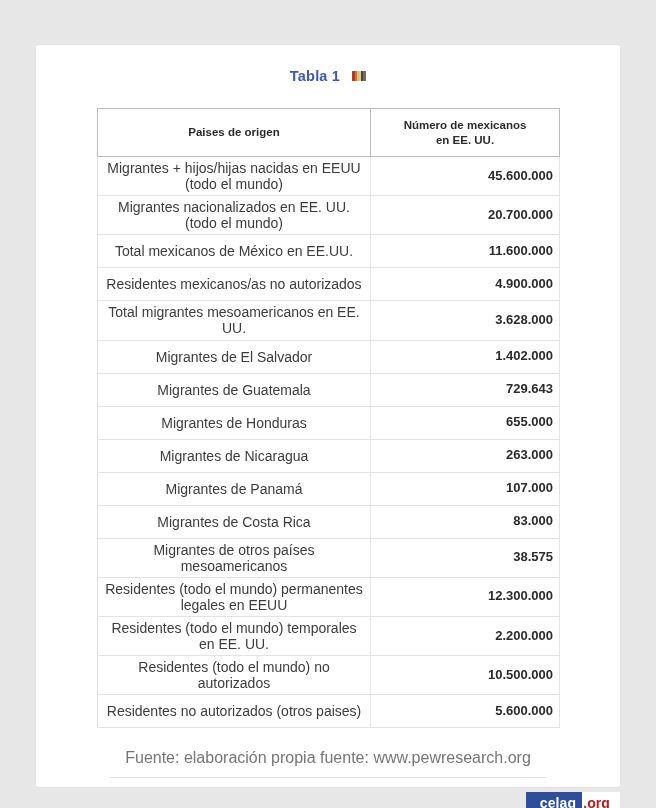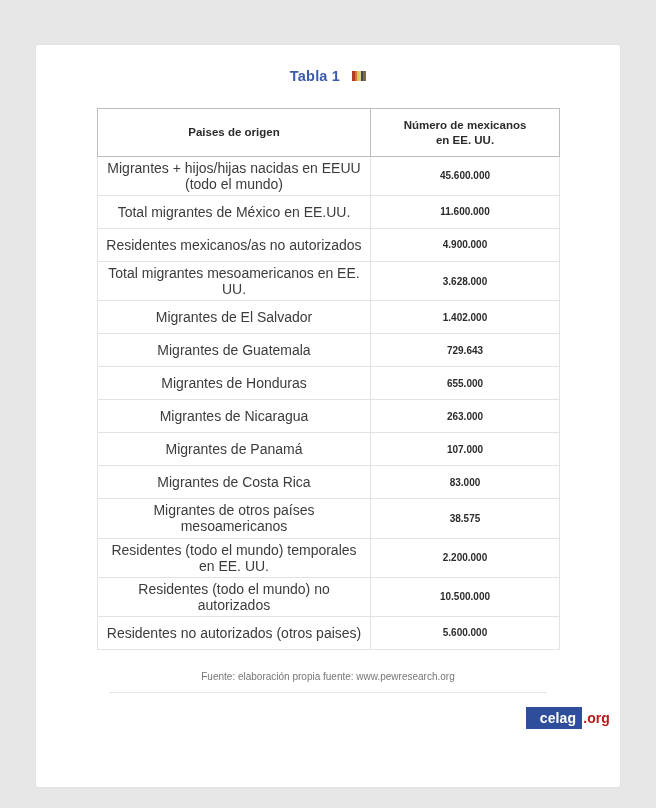--- a/index.html
+++ b/index.html
@@ -89,30 +89,31 @@
     color: #2b2b2b;
   }
   table.data tbody td {
     font-size: 14px;
     line-height: 1.15;
     height: 33px;
     font-weight: normal;
   }
   table.data tbody td.num {
     font-weight: bold;
-    font-size: 10px;
+    font-size: 13px;
     color: #2b2b2b;
+    text-align: right;
   }
   col.c-label { width: 273px; }
   col.c-num { width: 189px; }
 
   .source {
     margin-top: 21px;
     text-align: center;
-    font-size: 10px;
+    font-size: 16px;
     color: #767676;
   }
   .divider {
     margin: 10px auto 0 auto;
     width: 438px;
     height: 1px;
     background: #e6e6e6;
   }
   .logo-row {
     margin-top: 14px;
@@ -163,21 +164,25 @@
               <span>en EE. UU.</span>
             </th>
           </tr>
         </thead>
         <tbody>
           <tr>
             <td>Migrantes + hijos/hijas nacidas en EEUU (todo el mundo)</td>
             <td class="num">45.600.000</td>
           </tr>
           <tr>
-            <td>Total migrantes de México en EE.UU.</td>
+            <td>Migrantes nacionalizados en EE. UU. (todo el mundo)</td>
+            <td class="num">20.700.000</td>
+          </tr>
+          <tr>
+            <td>Total mexicanos de México en EE.UU.</td>
             <td class="num">11.600.000</td>
           </tr>
           <tr>
             <td>Residentes mexicanos/as no autorizados</td>
             <td class="num">4.900.000</td>
           </tr>
           <tr>
             <td>Total migrantes mesoamericanos en EE. UU.</td>
             <td class="num">3.628.000</td>
           </tr>
@@ -201,20 +206,24 @@
             <td>Migrantes de Panamá</td>
             <td class="num">107.000</td>
           </tr>
           <tr>
             <td>Migrantes de Costa Rica</td>
             <td class="num">83.000</td>
           </tr>
           <tr>
             <td>Migrantes de otros países mesoamericanos</td>
             <td class="num">38.575</td>
+          </tr>
+          <tr>
+            <td>Residentes (todo el mundo) permanentes legales en EEUU</td>
+            <td class="num">12.300.000</td>
           </tr>
           <tr>
             <td>Residentes (todo el mundo) temporales en EE. UU.</td>
             <td class="num">2.200.000</td>
           </tr>
           <tr>
             <td>Residentes (todo el mundo) no autorizados</td>
             <td class="num">10.500.000</td>
           </tr>
           <tr>

